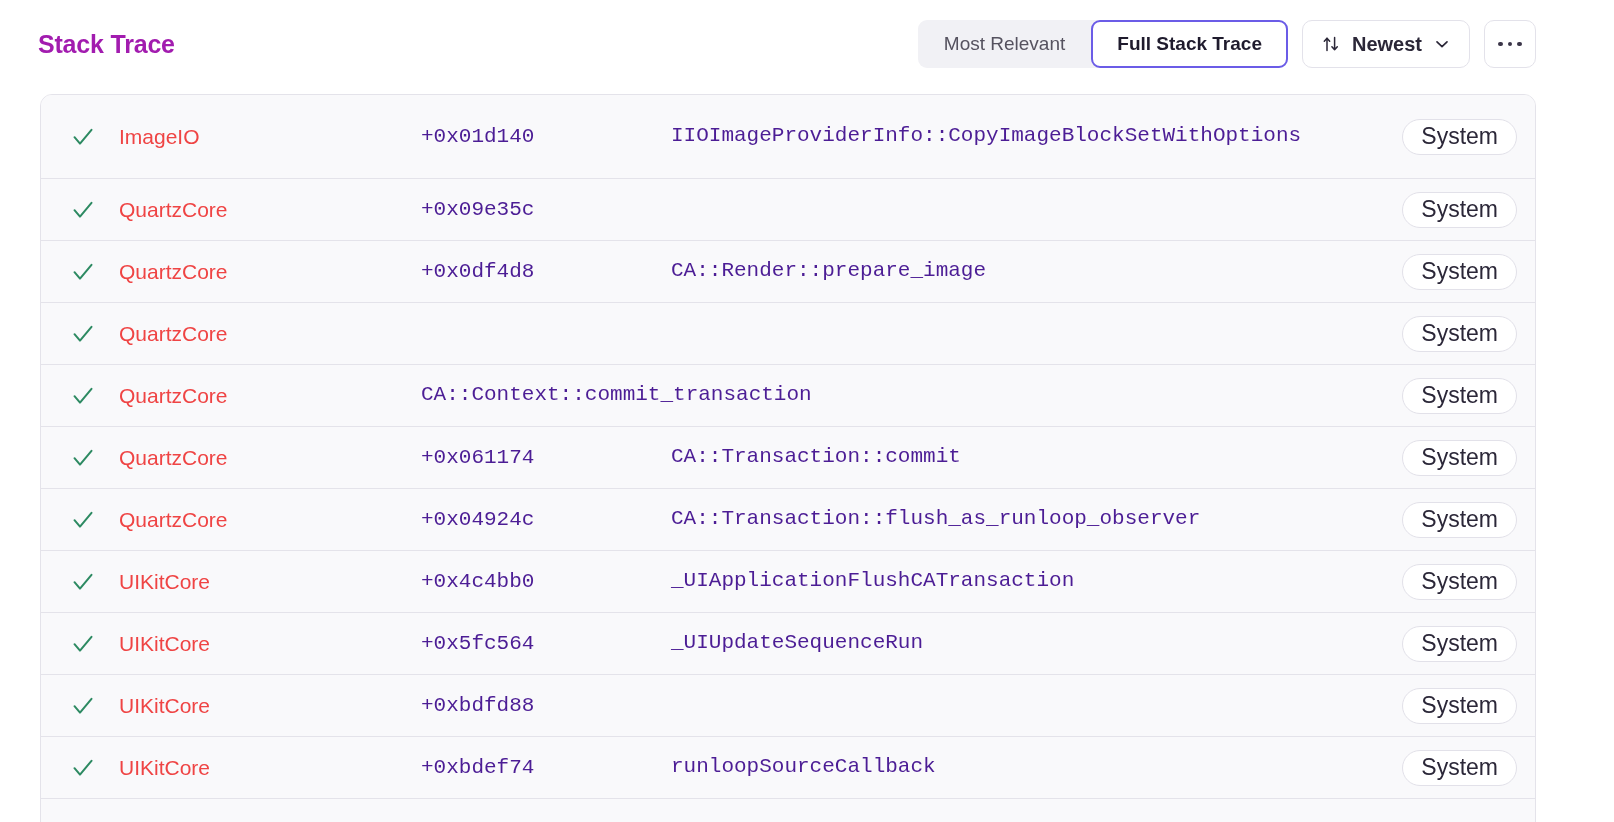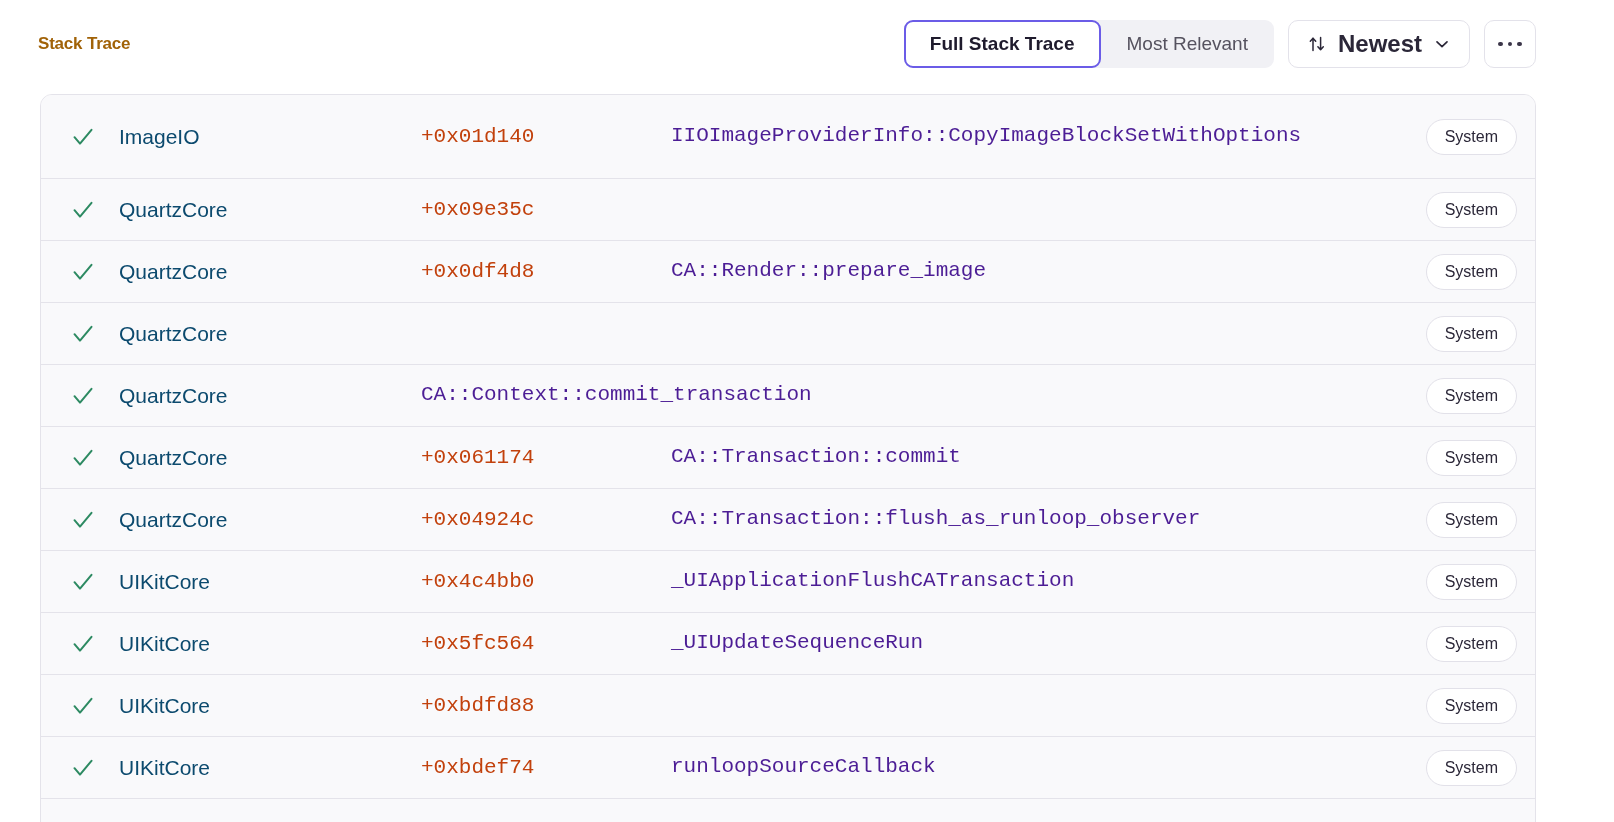--- a/index.html
+++ b/index.html
@@ -24,23 +24,23 @@
     position: absolute;
     left: 0; top: 0;
     width: 1614px;
     height: 88px;
     display: flex;
     align-items: center;
     padding: 0 78px 0 38px;
   }
 
   .page-title {
-    font-size: 17px;
+    font-size: 25px;
     font-weight: 700;
-    color: #a16207;
+    color: #a21caf;
     letter-spacing: -0.2px;
     white-space: nowrap;
   }
 
   .header-spacer { flex: 1 1 auto; }
 
   .header-controls {
     display: flex;
     align-items: center;
     gap: 14px;
@@ -97,21 +97,21 @@
 
   .sort-icon {
     display: inline-flex;
     align-items: center;
     color: #2b2738;
     font-size: 19px;
     line-height: 1;
   }
 
   .sort-label {
-    font-size: 24px;
+    font-size: 20px;
     font-weight: 700;
     color: #2b2738;
     font-family: "Liberation Sans", sans-serif;
   }
 
   .chevron-down {
     display: inline-flex;
     align-items: center;
     color: #2b2738;
   }
@@ -174,31 +174,31 @@
 
   .check-icon {
     color: #2d8a62;
     display: inline-flex;
   }
 
   .cell-module {
     width: 302px;
     flex: 0 0 302px;
     font-size: 21px;
-    color: #0c4a6e;
+    color: #ef4444;
     font-family: "Liberation Sans", sans-serif;
     white-space: nowrap;
     overflow: hidden;
   }
 
   .cell-address {
     width: 250px;
     flex: 0 0 250px;
     font-size: 21px;
-    color: #c2410c;
+    color: #4c1d95;
     font-family: "Liberation Mono", monospace;
     white-space: nowrap;
   }
 
   .cell-function {
     flex: 1 1 auto;
     font-size: 21px;
     color: #4c1d95;
     font-family: "Liberation Mono", monospace;
     line-height: 1.38;
@@ -217,42 +217,42 @@
 
   .badge-system {
     display: inline-flex;
     align-items: center;
     justify-content: center;
     height: 36px;
     padding: 0 18px;
     border: 1.3px solid #e2e1e9;
     border-radius: 999px;
     background: #ffffff;
-    font-size: 16px;
+    font-size: 23px;
     color: #2b2738;
     font-family: "Liberation Sans", sans-serif;
     white-space: nowrap;
   }
 </style>
 </head>
 <body>
 
 <div class="page">
 
   <div class="header">
 
     <div class="page-title">Stack Trace</div>
 
     <div class="header-spacer"></div>
 
     <div class="header-controls">
 
       <div class="segmented">
+        <button class="seg-btn">Most Relevant</button>
         <button class="seg-btn active">Full Stack Trace</button>
-        <button class="seg-btn">Most Relevant</button>
       </div>
 
       <div class="sort-btn">
         <span class="sort-icon">
           <svg width="20" height="20" viewBox="0 0 20 20" fill="none" aria-hidden="true">
             <path d="M6 16.5 V4.2 M6 4.2 L3.3 7.2 M6 4.2 L8.7 7.2" stroke="#2b2738" stroke-width="1.5" stroke-linecap="round" stroke-linejoin="round"></path>
             <path d="M13.6 3.5 V15.8 M13.6 15.8 L10.9 12.8 M13.6 15.8 L16.3 12.8" stroke="#2b2738" stroke-width="1.5" stroke-linecap="round" stroke-linejoin="round"></path>
           </svg>
         </span>
         <span class="sort-label">Newest</span>

